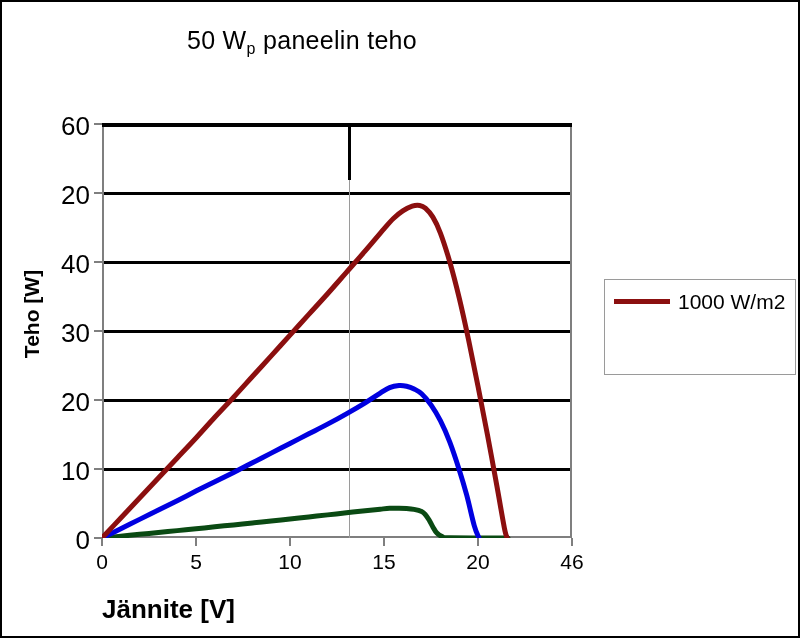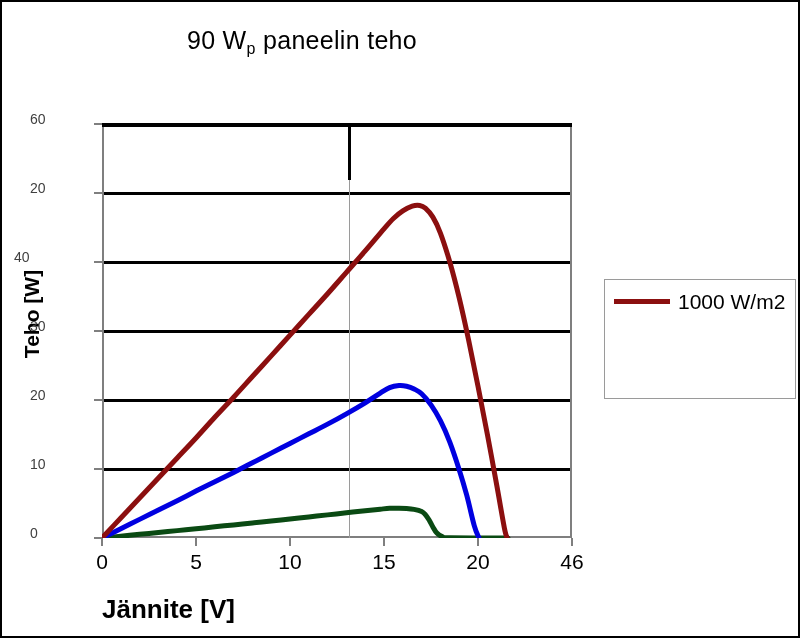--- a/index.html
+++ b/index.html
@@ -94,23 +94,23 @@
   }
   
   .ytick-mark {
     position: absolute;
     width: 8px;
     height: 2px;
     background: #7f7f7f;
   }
   .ytick-label {
     position: absolute;
-    text-align: left;
-    font-size: 14px;
-    color: #404040;
+    text-align: right;
+    font-size: 26px;
+    color: #000000;
     width: 60px;
   }
   .xtick-mark {
     position: absolute;
     width: 2px;
     height: 8px;
     background: #7f7f7f;
   }
   .xtick-label {
     position: absolute;
@@ -141,21 +141,21 @@
     color: #000000;
     transform: rotate(-90deg);
     transform-origin: center center;
   }
   
   #legend-box {
     position: absolute;
     left: 602px;
     top: 277px;
     width: 192px;
-    height: 120px;
+    height: 96px;
     border: 1px solid #9a9a9a;
     background: #ffffff;
     box-sizing: border-box;
     padding-top: 8px;
   }
   .legend-item {
     display: flex;
     align-items: center;
     height: 27px;
     padding-left: 9px;
@@ -173,32 +173,32 @@
     line-height: 21px;
   }
   svg { display: block; }
 </style>
 </head>
 <body>
 
 <div id="screenshot">
 
   <div id="chart-title">
-    <span>90 W</span><sub>p</sub><span> paneelin teho</span>
+    <span>50 W</span><sub>p</sub><span> paneelin teho</span>
   </div>
 
   <div id="y-axis-title">Teho [W]</div>
   <div id="x-axis-title">Jännite [V]</div>
 
   <div id="ytick-labels">
       <div class="ytick-label" style="left: 28px; top: 523px;">0</div>
       <div class="ytick-label" style="left: 28px; top: 454px;">10</div>
       <div class="ytick-label" style="left: 28px; top: 385px;">20</div>
       <div class="ytick-label" style="left: 28px; top: 316px;">30</div>
-      <div class="ytick-label" style="left: 12px; top: 247px;">40</div>
+      <div class="ytick-label" style="left: 28px; top: 247px;">40</div>
       <div class="ytick-label" style="left: 28px; top: 178px;">20</div>
       <div class="ytick-label" style="left: 28px; top: 109px;">60</div>
     </div>
   <div id="ytick-marks">
       <div class="ytick-mark" style="left: 92px; top: 535px;"></div>
       <div class="ytick-mark" style="left: 92px; top: 466px;"></div>
       <div class="ytick-mark" style="left: 92px; top: 397px;"></div>
       <div class="ytick-mark" style="left: 92px; top: 328px;"></div>
       <div class="ytick-mark" style="left: 92px; top: 259px;"></div>
       <div class="ytick-mark" style="left: 92px; top: 190px;"></div>

